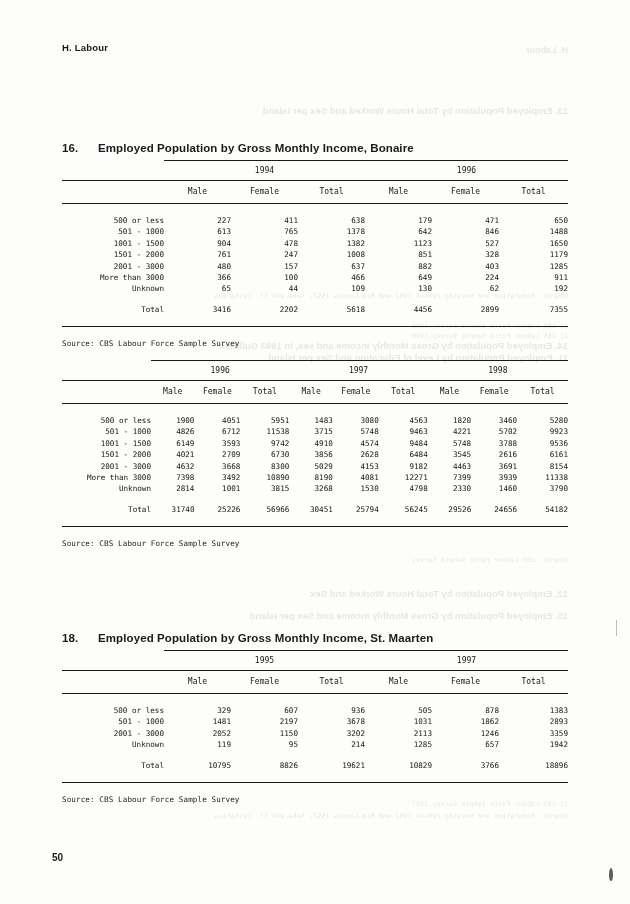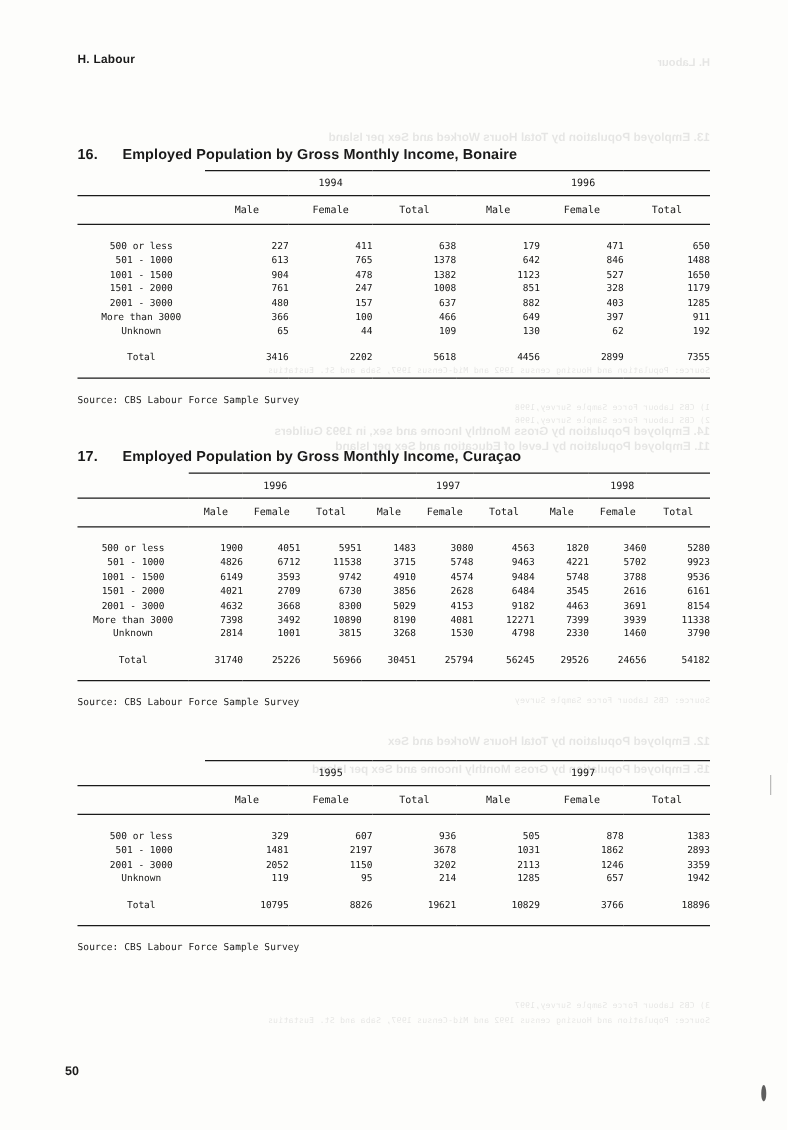--- a/index.html
+++ b/index.html
@@ -93,20 +93,21 @@
     position: absolute;
     left: 62px;
     width: 506px;
   }
   .tbl-title {
     font-size: 11.5px;
     font-weight: bold;
     letter-spacing: 0.1px;
     margin-bottom: 6px;
     white-space: nowrap;
+    margin-top: 24px;
   }
   .tbl-title .num {
     display: inline-block;
     width: 36px;
   }
 
   table.data {
     border-collapse: collapse;
     width: 506px;
     font-family: "DejaVu Sans Mono", monospace;
@@ -138,21 +139,21 @@
     text-align: center;
     font-size: 8px;
     padding-top: 6px;
     padding-bottom: 7px;
   }
 
   tr.gap td { height: 11px; }
   tr.gap-small td { height: 8px; }
 
   td.rowlabel {
-    text-align: center;
+    text-align: right;
     white-space: pre;
     padding-left: 1px;
   }
   td.num {
     text-align: right;
     padding-right: 10px;
   }
   tr.body-row td { line-height: 11.4px; }
   tr.total-row td { line-height: 11.4px; padding-top: 1px; }
 
@@ -264,21 +265,21 @@
           <td class="num">882</td>
           <td class="num">403</td>
           <td class="num">1285</td>
         </tr>
         <tr class="body-row">
           <td class="rowlabel">More than 3000</td>
           <td class="num">366</td>
           <td class="num">100</td>
           <td class="num">466</td>
           <td class="num">649</td>
-          <td class="num">397</td>
+          <td class="num">224</td>
           <td class="num">911</td>
         </tr>
         <tr class="body-row">
           <td class="rowlabel">Unknown</td>
           <td class="num">65</td>
           <td class="num">44</td>
           <td class="num">109</td>
           <td class="num">130</td>
           <td class="num">62</td>
           <td class="num">192</td>
@@ -299,23 +300,20 @@
         </tr>
         <tr class="gap rule-bottom">
             <td colspan="7"></td>
           </tr>
       </tbody>
     </table>
     <div class="src">Source: CBS Labour Force Sample Survey</div>
   </div>
 
   <div class="tbl-block" style="top:360px;">
-    <div class="tbl-title">
-      <span class="num">17.</span><span>Employed Population by Gross Monthly Income, Curaçao</span>
-    </div>
     <table class="data">
       <colgroup>
         <col style="width:92px">
         <col style="width:46px">
           <col style="width:48px">
           <col style="width:52px">
         <col style="width:46px">
           <col style="width:48px">
           <col style="width:52px">
         <col style="width:46px">
@@ -448,20 +446,23 @@
         </tr>
         <tr class="gap rule-bottom">
             <td colspan="10"></td>
           </tr>
       </tbody>
     </table>
     <div class="src">Source: CBS Labour Force Sample Survey</div>
   </div>
 
   <div class="tbl-block" style="top:608px;">
+    <div class="tbl-title">
+      <span class="num">18.</span><span>Employed Population by Gross Monthly Income, St. Maarten</span>
+    </div>
     <table class="data">
       <colgroup>
         <col style="width:102px">
         <col style="width:67px">
           <col style="width:67px">
           <col style="width:67px">
         <col style="width:67px">
           <col style="width:67px">
           <col style="width:69px">
       </colgroup>

